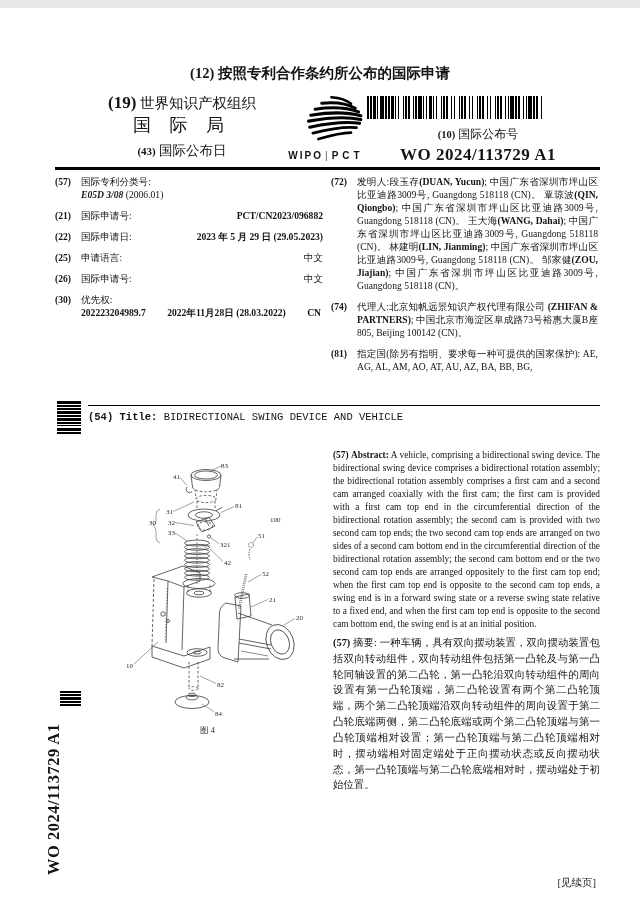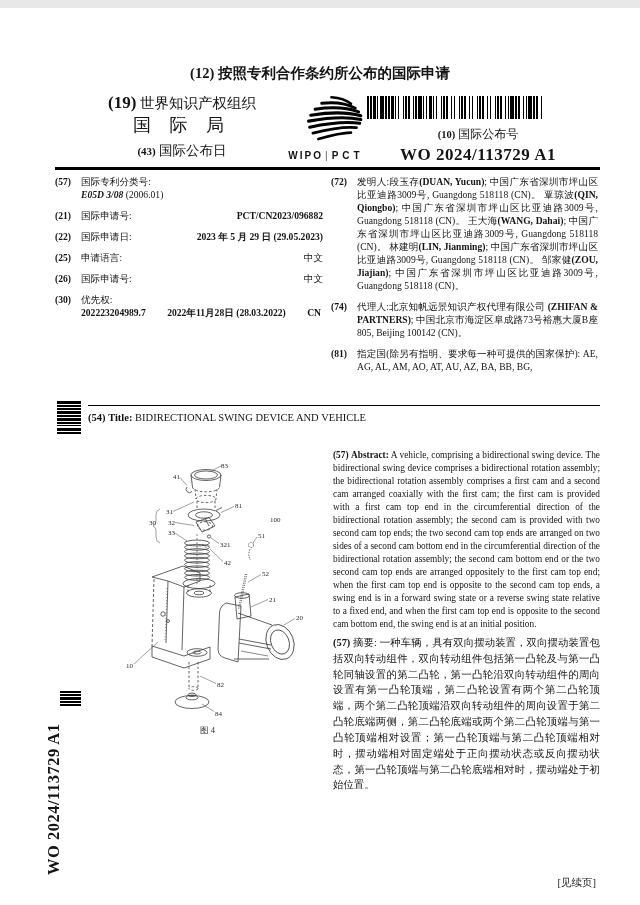--- a/index.html
+++ b/index.html
@@ -39,21 +39,21 @@
   .kv{display:flex;justify-content:space-between;}
   .kv .val{font-weight:bold;text-align:right;}
   .kv .val.plain{font-weight:normal;}
   .ipc-line{display:flex;gap:26px;}
   .bi{font-weight:bold;font-style:italic;}
   .b{font-weight:bold;}
   .prio-line{display:flex;justify-content:space-between;padding-right:2px;}
   
   #title-barcode{position:absolute;left:57px;top:393px;width:24px;height:42px;}
   #title-sec{position:absolute;left:88px;top:403px;width:512px;font-size:10.5px;line-height:1.3;}
-  #title-en{margin-bottom:9px;}
+  #title-en{margin-bottom:9px;font-family:Liberation Mono, monospace;}
   #title-en .lbl{font-weight:bold;}
   
   #figure-wrap{position:absolute;left:88px;top:438px;width:242px;height:334px;}
   svg text{font-family:"Liberation Serif",serif;fill:#2b2b2b;}
   #abs-en{position:absolute;left:333px;top:441px;width:267px;font-size:9.3px;
           line-height:1.4;text-align:justify;}
   #abs-cn{position:absolute;left:333px;top:627px;width:267px;font-size:10.4px;
           line-height:1.52;text-align:justify;}
   
   #sidebar-barcode{position:absolute;left:60px;top:683px;width:21px;height:16px;}

